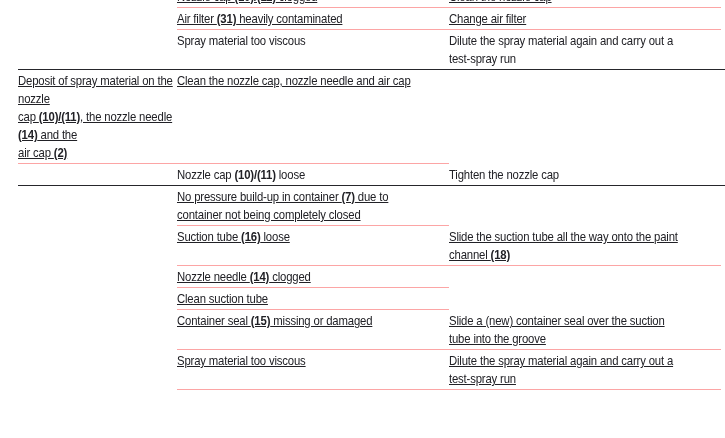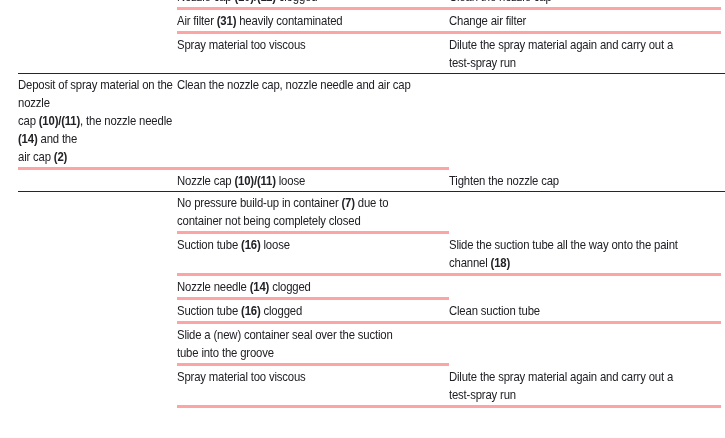--- a/index.html
+++ b/index.html
@@ -18,21 +18,21 @@
   .cw{
     font-size:13.5px;
     line-height:18px;
     letter-spacing:-0.2px;
     width:119%;
     transform:scaleX(0.84);
     transform-origin:0 0;
   }
   .cw b{font-weight:bold;}
   
-  .bline{border-bottom:3px solid #fca5a5;}
+  .bline{border-bottom:1px solid #fca5a5;text-decoration:underline;}
   
   .row.gline{border-bottom:1px solid #26262b;}
   
   .row.partial .cell{height:7px;overflow:hidden;padding:0;}
   .row.partial .cw{margin-top:-12px;}
 </style>
 </head>
 <body>
 
 <div class="page">
@@ -124,31 +124,31 @@
       <div class="cell bline">
           <div class="cw">Nozzle needle <b>(14)</b> clogged</div>
         </div>
     </div>
 
     <div class="row">
       <div class="cell">
           <div class="cw"></div>
         </div>
       <div class="cell bline">
-          <div class="cw">Suction tube <b>(16)</b> clogged</div>
-        </div>
-      <div class="cell bline">
           <div class="cw">Clean suction tube</div>
         </div>
     </div>
 
 
     <div class="row">
       <div class="cell">
           <div class="cw"></div>
+        </div>
+      <div class="cell bline">
+          <div class="cw">Container seal <b>(15)</b> missing or damaged</div>
         </div>
       <div class="cell bline">
           <div class="cw">Slide a (new) container seal over the suction<br>tube into the groove</div>
         </div>
     </div>
 
     <div class="row">
       <div class="cell">
           <div class="cw"></div>
         </div>

